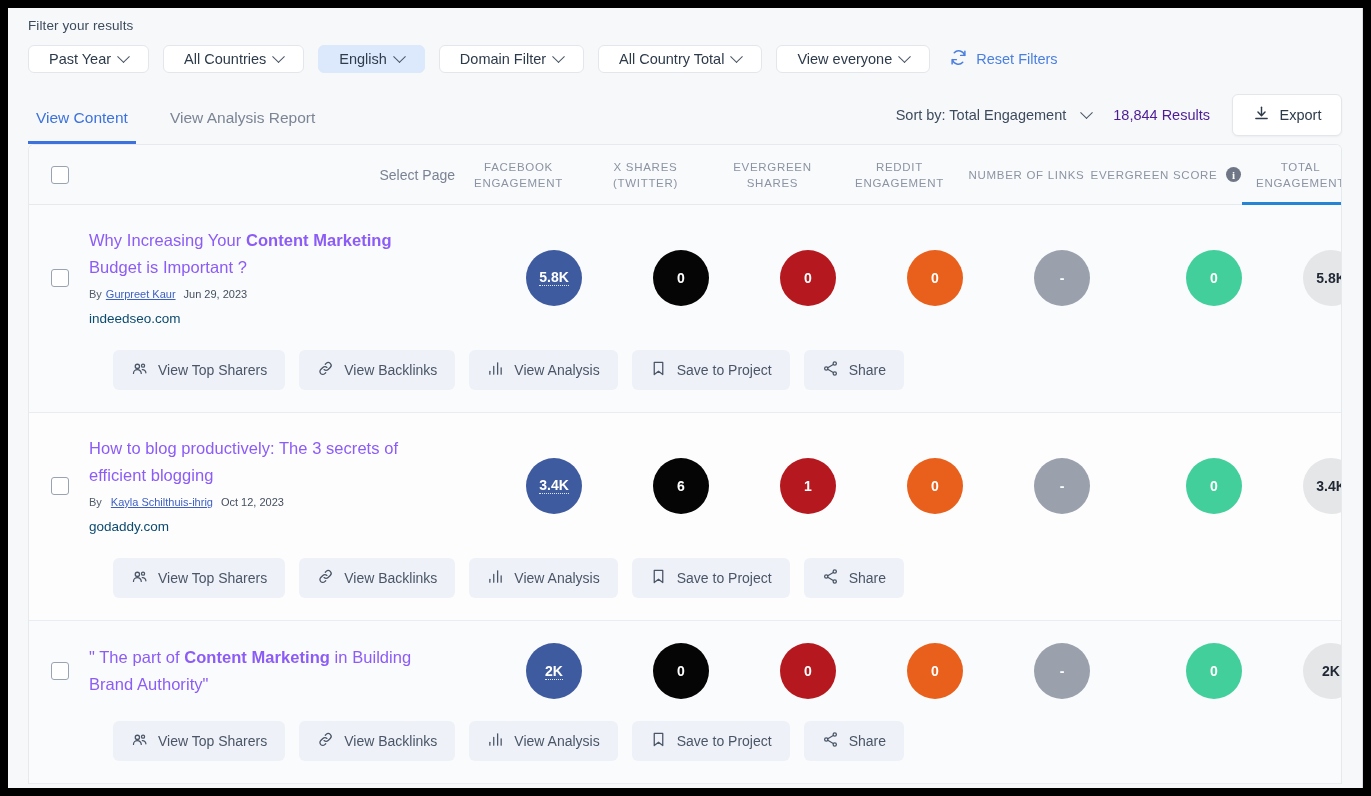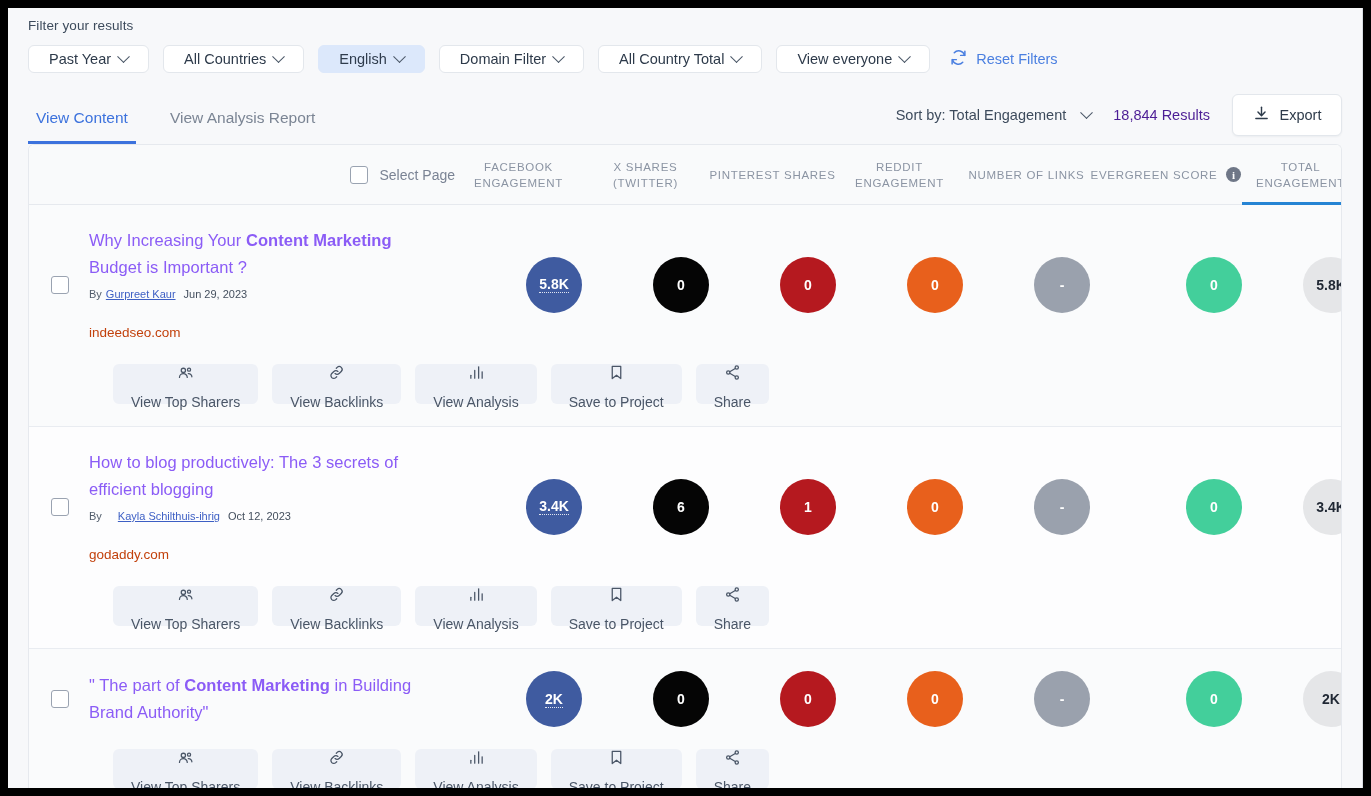--- a/index.html
+++ b/index.html
@@ -175,21 +175,21 @@
   }
   .th.sorted::after {
     content: "";
     position: absolute;
     left: 0; right: 0; bottom: -1px;
     height: 3px;
     background: #2684d4;
   }
   .th-select {
     flex: 0 0 426px;
-    justify-content: flex-end;
+    justify-content: space-between;
     padding-left: 22px;
     gap: 12px;
   }
   .th-select .lbl {
     font-size: 14px;
     letter-spacing: 0;
     color: #7a8394;
   }
   .col { flex: 0 0 127px; }
   .col-links { flex: 0 0 127px; }
@@ -253,22 +253,22 @@
     margin-top: 3px;
     line-height: 20px;
   }
   .art-meta a {
     color: #3d5fc4;
     text-decoration: underline;
   }
   .art-meta .date { color: #444f5e; margin-left: 8px; }
   .art-domain {
     font-size: 13.5px;
-    color: #c2410c;
-    margin-top: 19px;
+    color: #0c4a6e;
+    margin-top: 5px;
     line-height: 19px;
   }
   .cell-metric {
     flex: 0 0 127px;
     display: flex;
     align-items: center;
     justify-content: flex-end;
   }
   .cell-metric.links { flex: 0 0 127px; }
   .cell-metric.ever { flex: 0 0 152px; }
@@ -296,21 +296,20 @@
     background: #eef1f7;
     border-radius: 6px;
     display: flex;
     align-items: center;
     gap: 10px;
     padding: 0 18px;
     font-size: 14px;
     color: #4a5667;
     cursor: pointer;
     white-space: nowrap;
-    flex-direction: column;
   }
   .action-btn svg { flex: 0 0 auto; }
 </style>
 </head>
 <body>
 
 <div id="app">
   <div class="scroll-area">
 
     <div class="filter-bar">
@@ -384,21 +383,21 @@
             <div class="checkbox"></div>
             <span class="lbl">Select Page</span>
           </div>
           <div class="th col">
             <span>FACEBOOK ENGAGEMENT</span>
           </div>
           <div class="th col">
             <span>X SHARES (TWITTER)</span>
           </div>
           <div class="th col">
-            <span>PINTEREST SHARES</span>
+            <span>EVERGREEN SHARES</span>
           </div>
           <div class="th col">
             <span>REDDIT ENGAGEMENT</span>
           </div>
           <div class="th col col-links">
             <span>NUMBER OF LINKS</span>
           </div>
           <div class="th col col-ever">
             <span>EVERGREEN SCORE</span>
             <span class="info-dot">i</span>
@@ -497,21 +496,21 @@
                 <span>Share</span>
               </div>
             </div>
           </div>
           <div class="row">
             <div class="row-main">
               <div class="cell-title">
                 <div class="checkbox"></div>
                 <div class="title-block">
                   <div class="art-title"><span>How to blog productively: The 3 secrets of efficient blogging</span></div>
-                  <div class="art-meta"><span>By</span><a style="margin-left: 16px;">Kayla Schilthuis-ihrig</a><span class="date">Oct 12, 2023</span></div>
+                  <div class="art-meta"><span>By</span><a style="margin-left: 9px;">Kayla Schilthuis-ihrig</a><span class="date">Oct 12, 2023</span></div>
                   <div class="art-domain">godaddy.com</div>
                 </div>
               </div>
               <div class="cell-metric ">
                 <div class="bubble" style="background: rgb(63, 91, 160);">
                   <span class="ul">3.4K</span>
                 </div>
               </div>
               <div class="cell-metric ">
                 <div class="bubble" style="background: rgb(5, 5, 5);">

